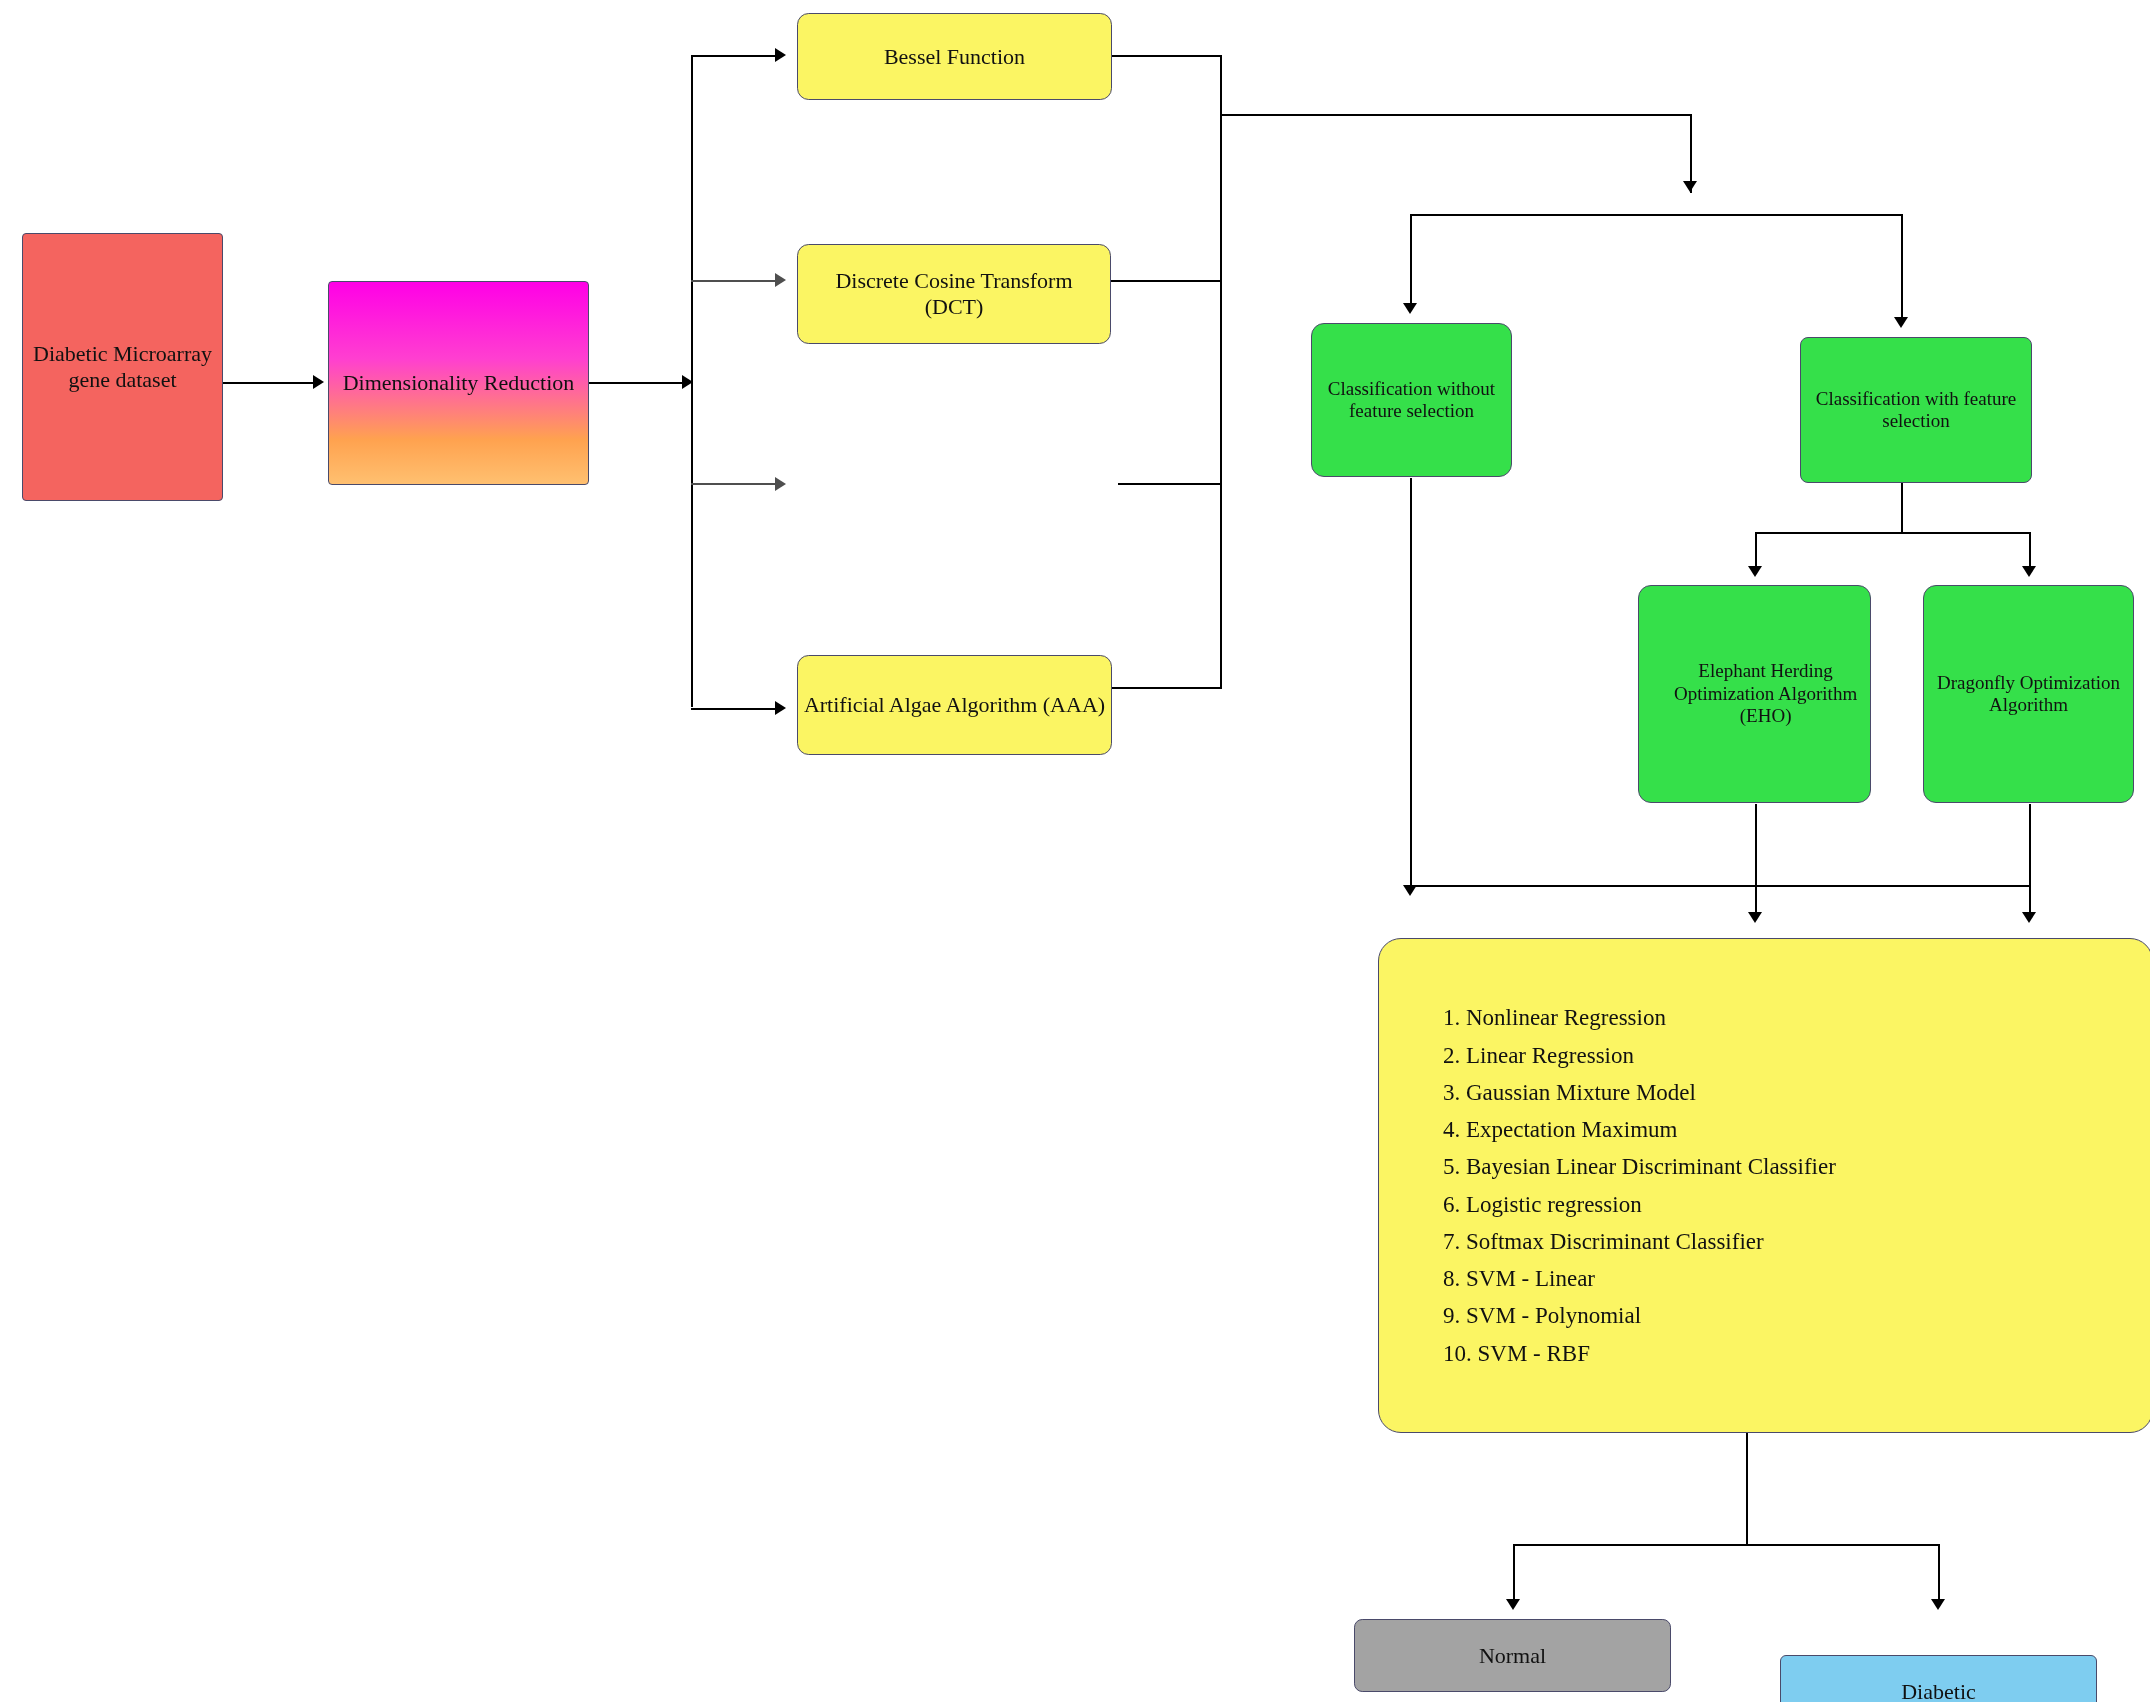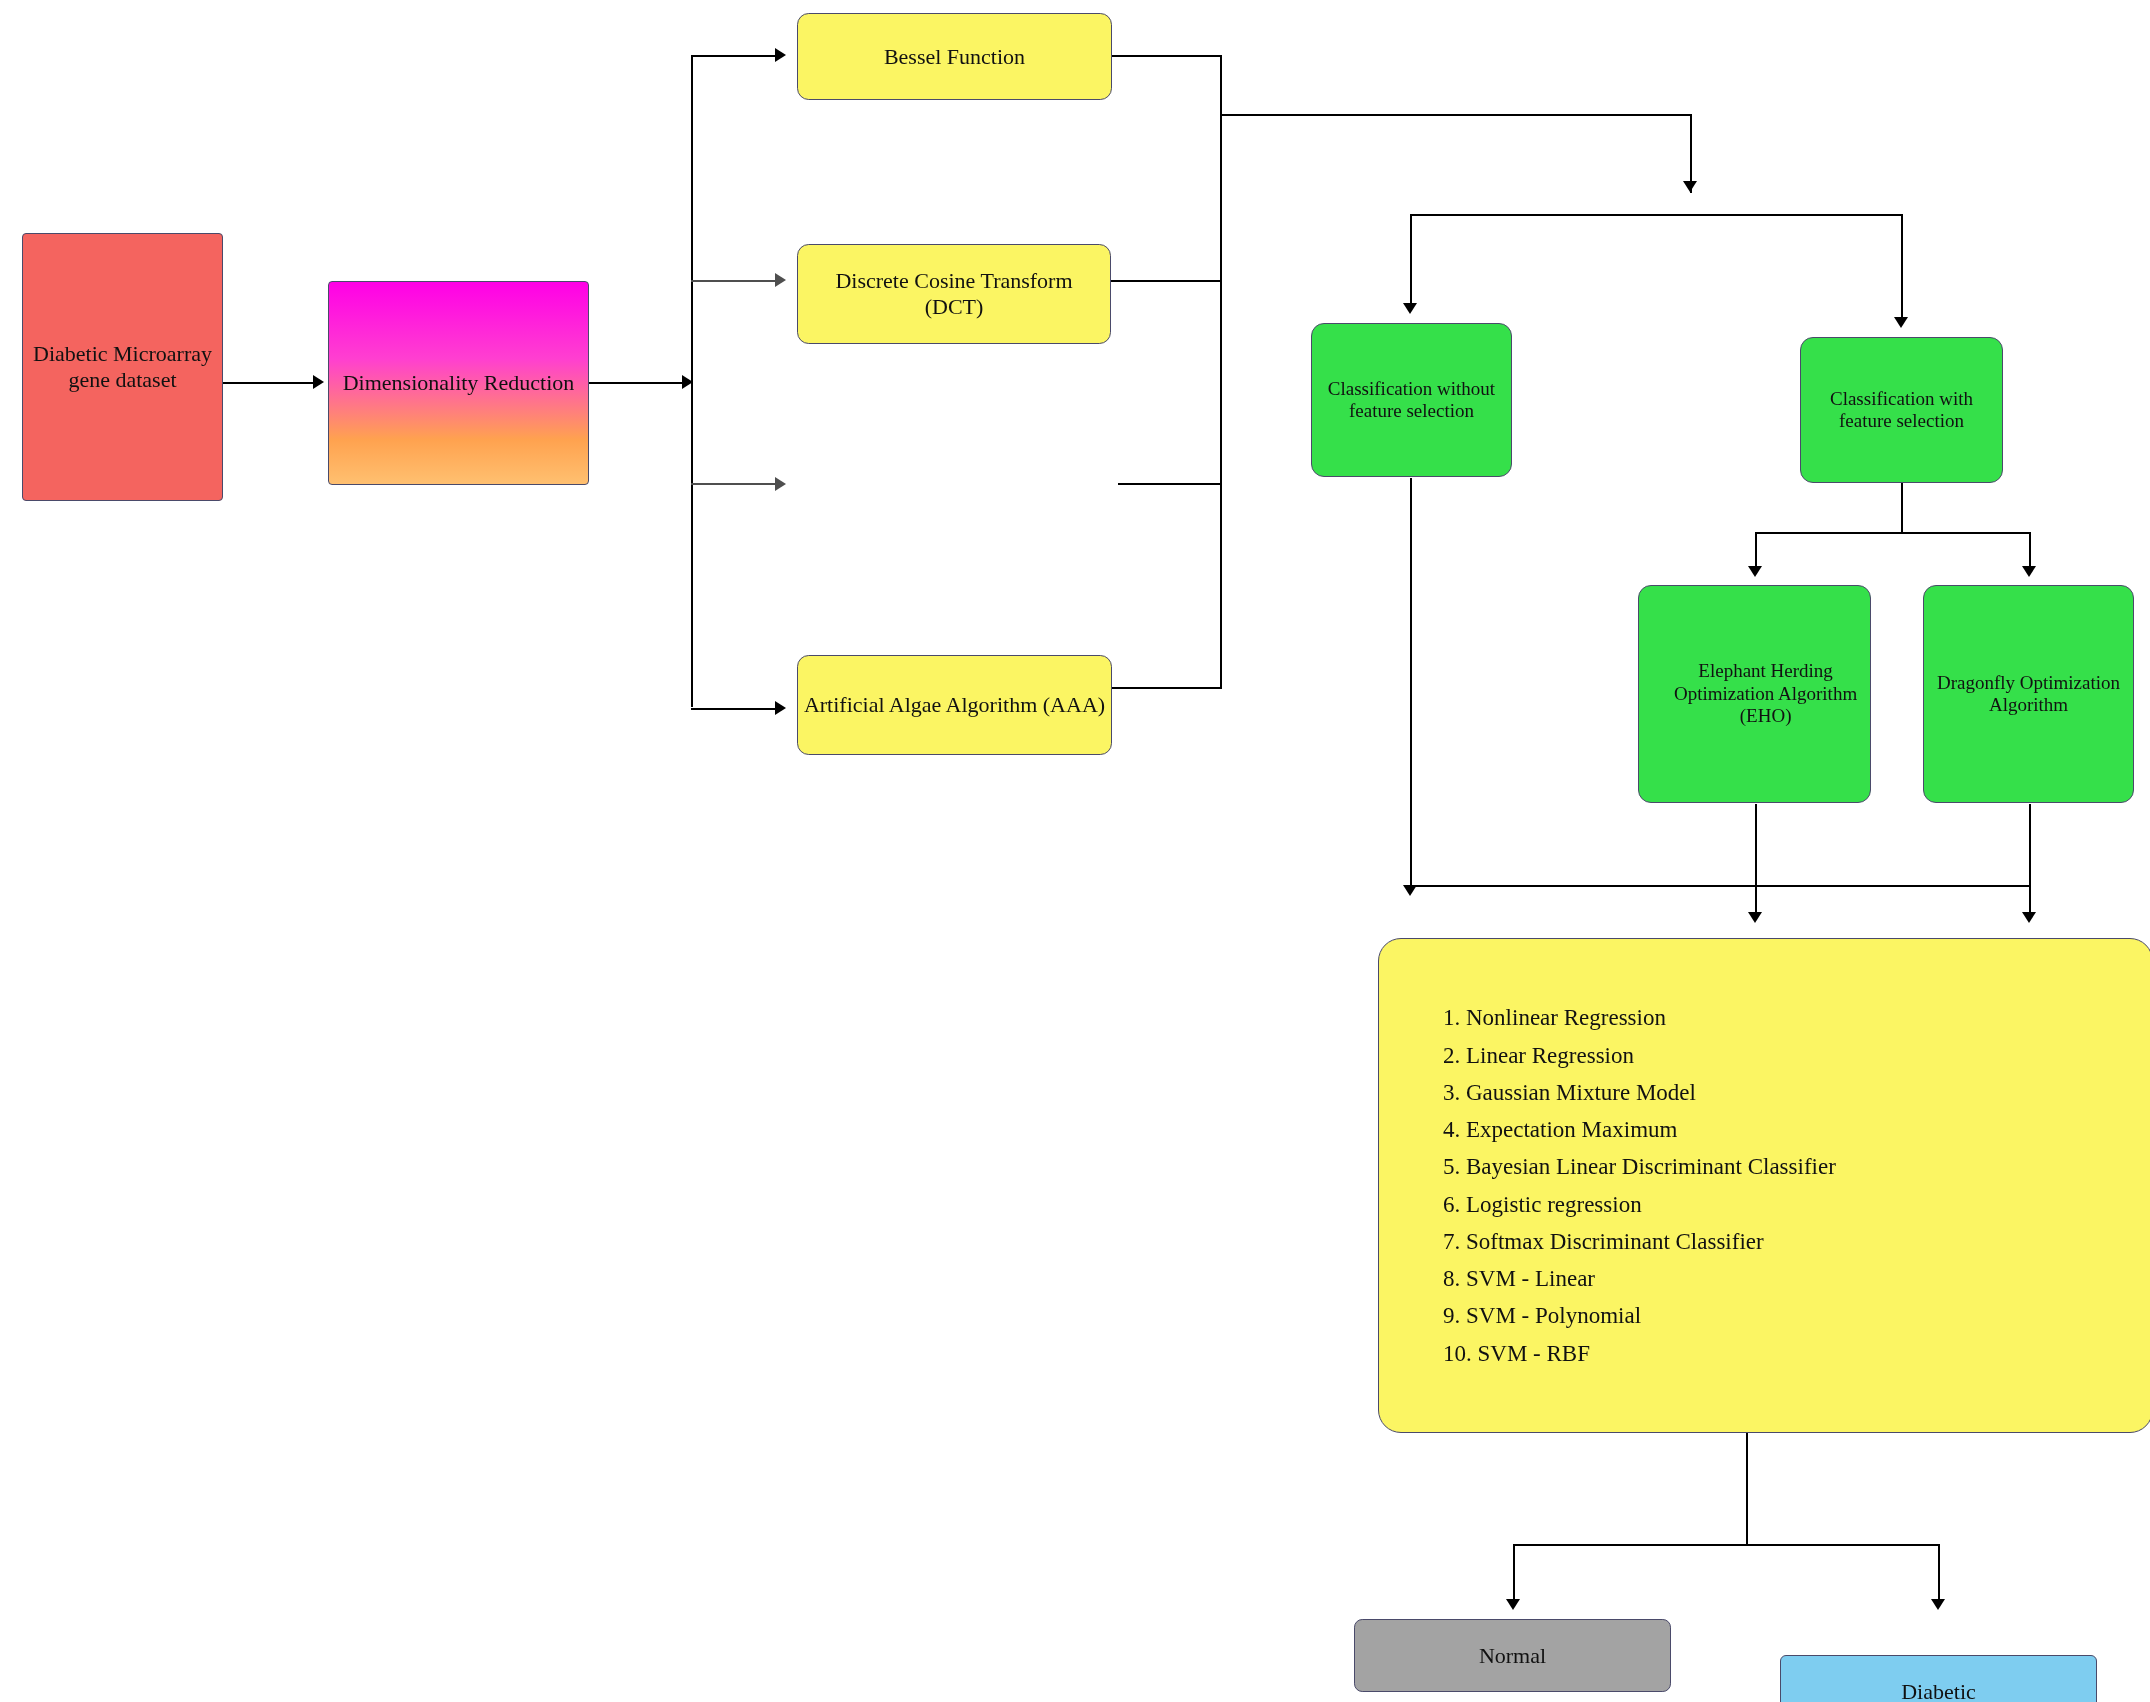--- a/index.html
+++ b/index.html
@@ -101,21 +101,21 @@
 
 
   <div class="node n-yellow" style="left:797px; top:655px; width:315px; height:100px;">
     <span>Artificial Algae Algorithm (AAA)</span>
   </div>
 
   <div class="node n-green sans" style="left:1311px; top:323px; width:201px; height:154px;">
     <span>Classification without feature selection</span>
   </div>
 
-  <div class="node n-green sans" style="left:1800px; top:337px; width:203px; height:146px;">
+  <div class="node n-green sans" style="left:1800px; top:337px; width:232px; height:146px;border-radius:8px;">
     <span>Classification with feature selection</span>
   </div>
 
   <div class="node n-green sans" style="left:1638px; top:585px; width:233px; height:218px;padding-left:28px;">
     <span>Elephant Herding Optimization Algorithm (EHO)</span>
   </div>
 
   <div class="node n-green sans" style="left:1923px; top:585px; width:211px; height:218px;">
     <span>Dragonfly Optimization Algorithm</span>
   </div>

